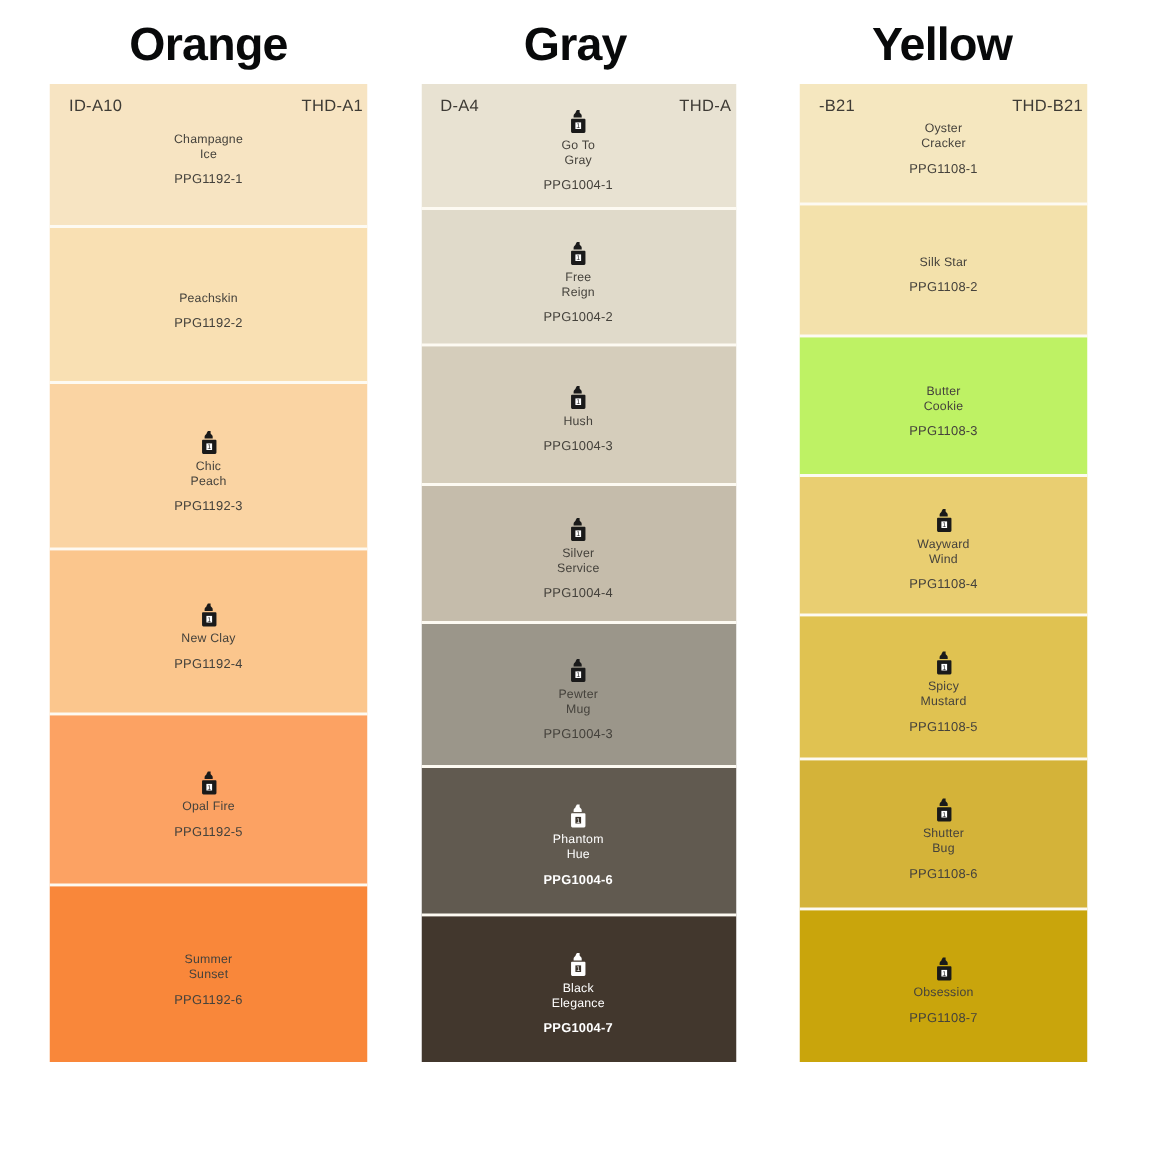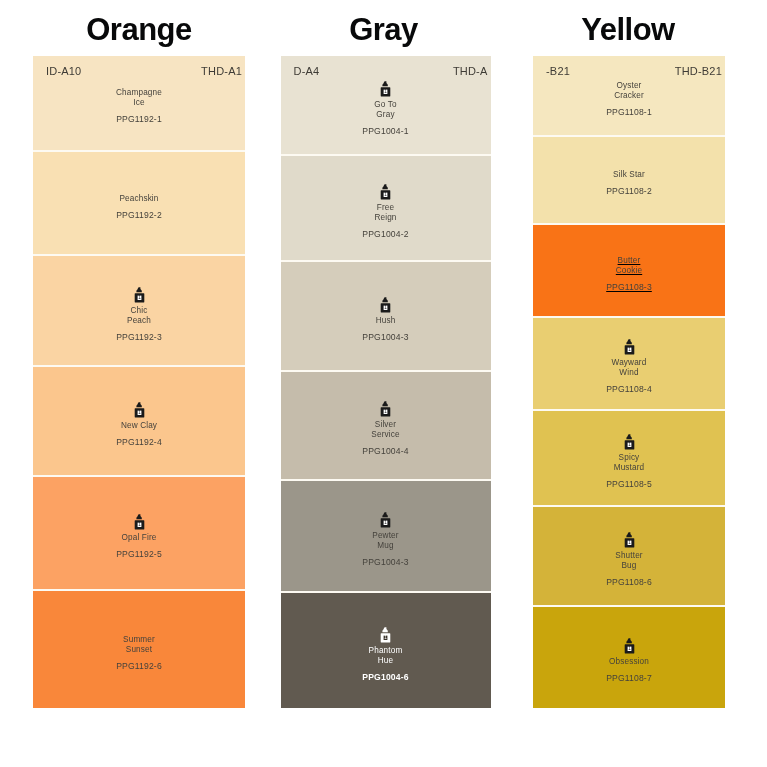--- a/index.html
+++ b/index.html
@@ -245,20 +245,32 @@
             <span class="brush-icon"><svg width="11" height="16" viewBox="0 0 11 16">
                 <path d="M4.6 0.3 h1.8 v1.3 q0 0.5 0.4 0.9 l0.5 0.5 q0.5 0.5 0.5 1.2 v1.1 h-5.4 v-1.1 q0-0.7 0.5-1.2 l0.5-0.5 q0.4-0.4 0.4-0.9 z M1.3 6.2 h8.4 q0.6 0 0.6 0.6 v7.9 q0 0.9-0.9 0.9 h-7.8 q-0.9 0-0.9-0.9 v-7.9 q0-0.6 0.6-0.6 z" fill="#ffffff"></path>
                 <rect x="3.6" y="8.6" width="3.8" height="4.4" fill="#3a332b"></rect>
                 <text x="5.5" y="12.4" text-anchor="middle" font-size="4.6" font-family="&quot;Liberation Sans&quot;, sans-serif" fill="#ffffff">1</text>
               </svg></span>
             <div class="name">Phantom
 Hue</div>
             <div class="ppg">PPG1004-6</div>
           </div>
         </div>
+        <div class="swatch dark" style="background: rgb(66, 55, 45); flex: 99 0 0px;">
+          <div class="swatch-inner">
+            <span class="brush-icon"><svg width="11" height="16" viewBox="0 0 11 16">
+                <path d="M4.6 0.3 h1.8 v1.3 q0 0.5 0.4 0.9 l0.5 0.5 q0.5 0.5 0.5 1.2 v1.1 h-5.4 v-1.1 q0-0.7 0.5-1.2 l0.5-0.5 q0.4-0.4 0.4-0.9 z M1.3 6.2 h8.4 q0.6 0 0.6 0.6 v7.9 q0 0.9-0.9 0.9 h-7.8 q-0.9 0-0.9-0.9 v-7.9 q0-0.6 0.6-0.6 z" fill="#ffffff"></path>
+                <rect x="3.6" y="8.6" width="3.8" height="4.4" fill="#3a332b"></rect>
+                <text x="5.5" y="12.4" text-anchor="middle" font-size="4.6" font-family="&quot;Liberation Sans&quot;, sans-serif" fill="#ffffff">1</text>
+              </svg></span>
+            <div class="name">Black
+Elegance</div>
+            <div class="ppg">PPG1004-7</div>
+          </div>
+        </div>
       </div>
     </div>
     <div class="column col-yellow">
       <div class="col-title">Yellow</div>
       <div class="card">
         <div class="swatch light" style="background: rgb(245, 231, 191); flex: 80 0 0px;">
           <div class="code-row">
             <span class="code-left">-B21</span>
             <span class="code-right">THD-B21</span>
           </div>
@@ -267,21 +279,21 @@
 Cracker</div>
             <div class="ppg">PPG1108-1</div>
           </div>
         </div>
         <div class="swatch light" style="background: rgb(243, 225, 171); flex: 88 0 0px;">
           <div class="swatch-inner">
             <div class="name">Silk Star</div>
             <div class="ppg">PPG1108-2</div>
           </div>
         </div>
-        <div class="swatch light" style="background: #f97316; flex: 93 0 0px; text-decoration: underline;">
+        <div class="swatch light" style="background: #bef264; flex: 93 0 0px;">
           <div class="swatch-inner">
             <div class="name">Butter
 Cookie</div>
             <div class="ppg">PPG1108-3</div>
           </div>
         </div>
         <div class="swatch light" style="background: rgb(233, 206, 113); flex: 92 0 0px;">
           <div class="swatch-inner">
             <span class="brush-icon"><svg width="11" height="16" viewBox="0 0 11 16">
                 <path d="M4.6 0.3 h1.8 v1.3 q0 0.5 0.4 0.9 l0.5 0.5 q0.5 0.5 0.5 1.2 v1.1 h-5.4 v-1.1 q0-0.7 0.5-1.2 l0.5-0.5 q0.4-0.4 0.4-0.9 z M1.3 6.2 h8.4 q0.6 0 0.6 0.6 v7.9 q0 0.9-0.9 0.9 h-7.8 q-0.9 0-0.9-0.9 v-7.9 q0-0.6 0.6-0.6 z" fill="#1a1a1a"></path>

